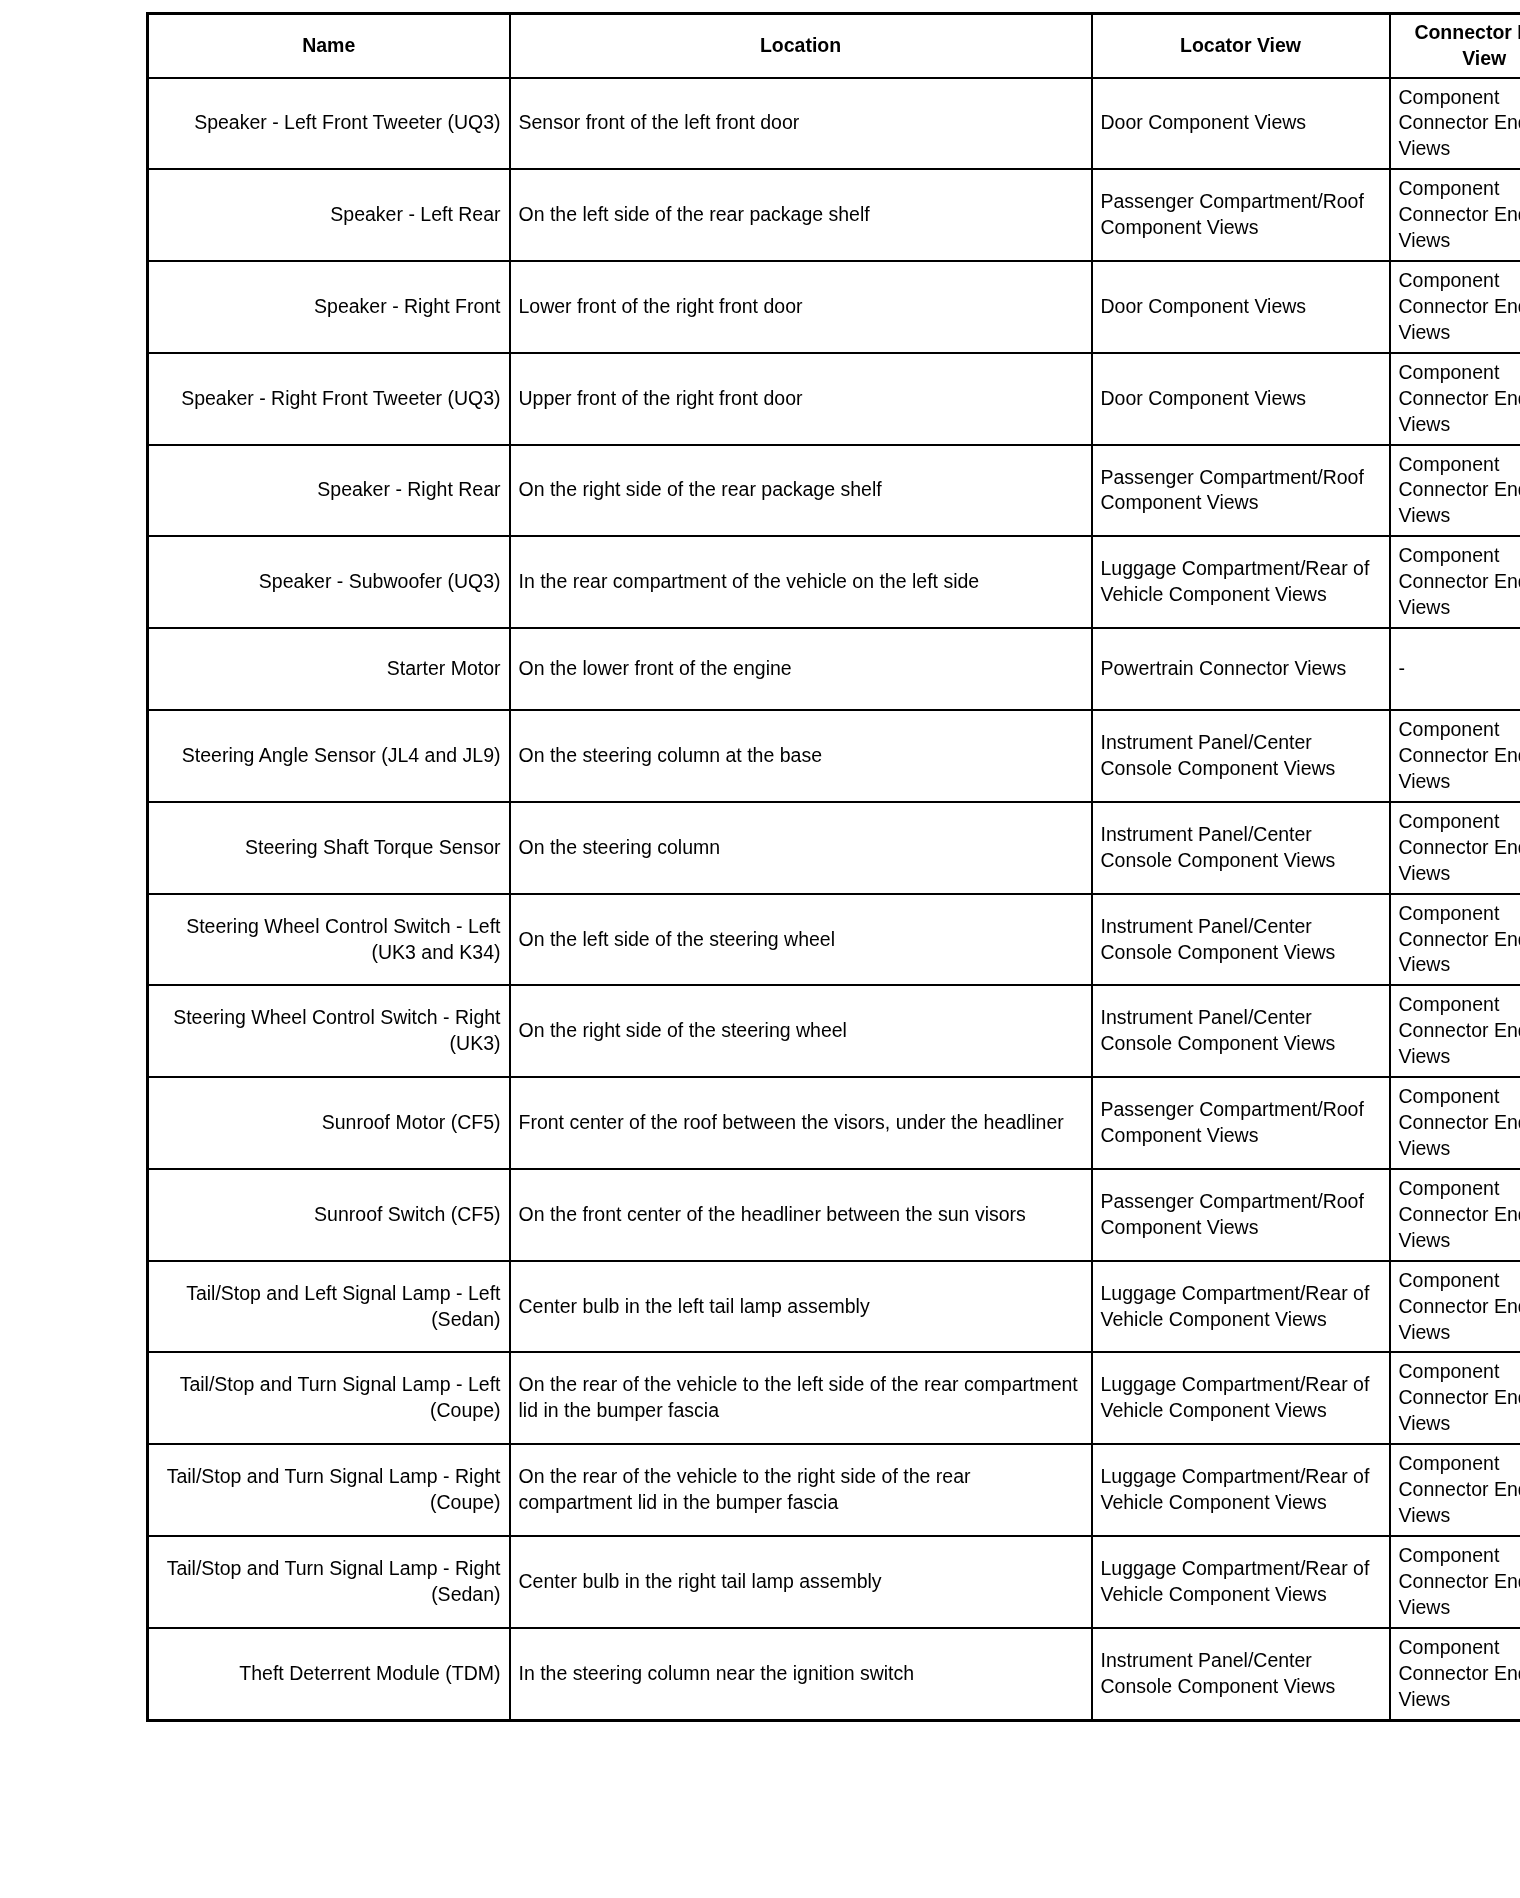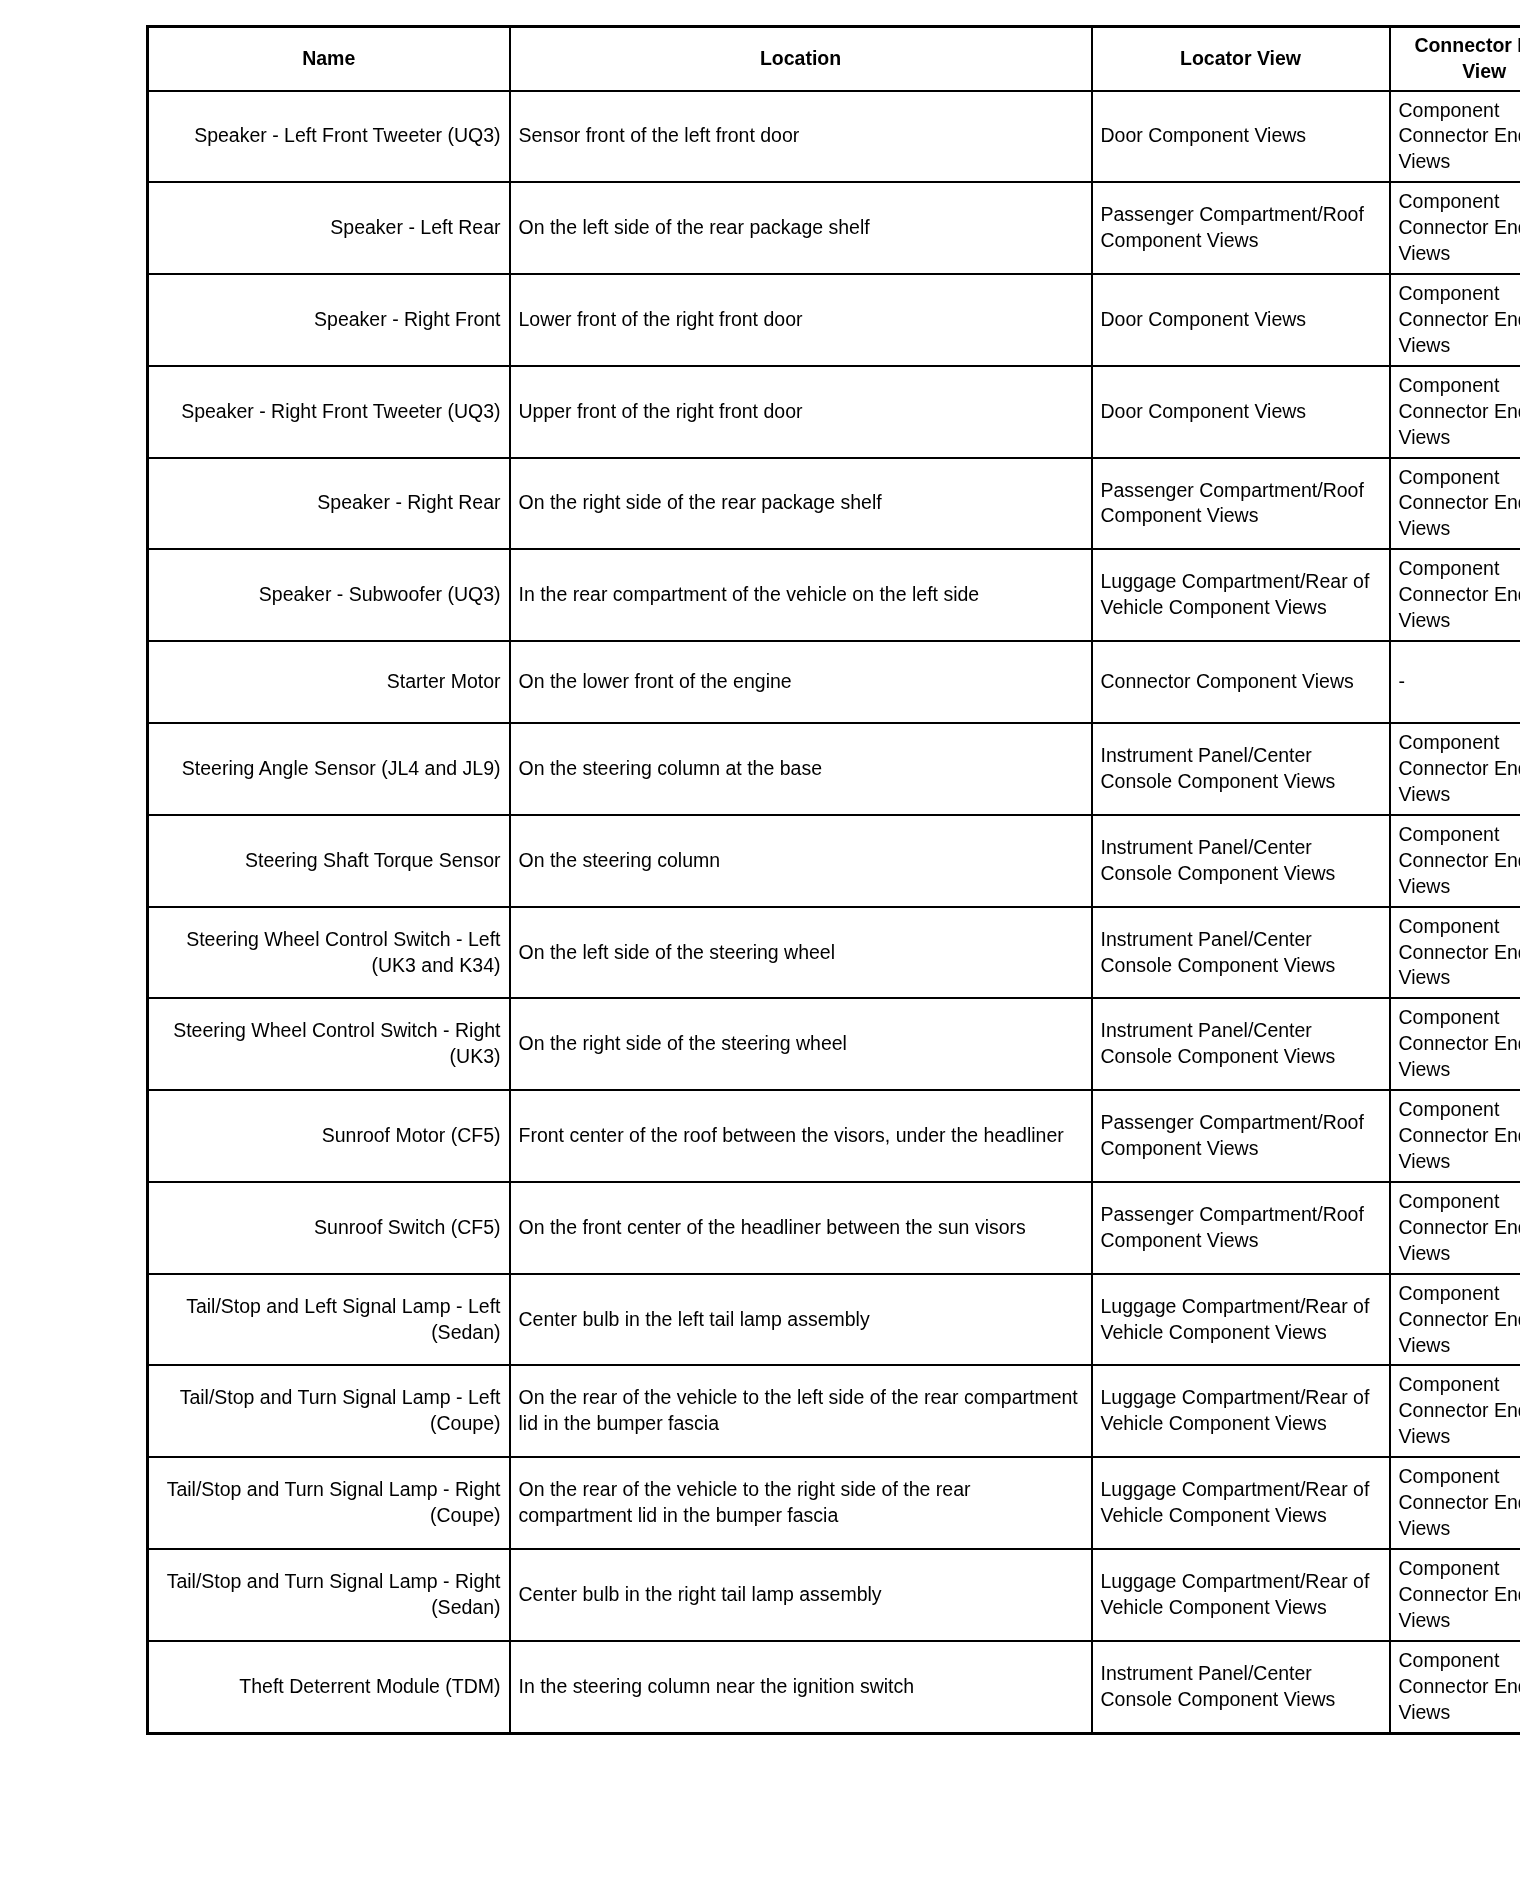--- a/index.html
+++ b/index.html
@@ -12,21 +12,21 @@
     height: 1898px;
     font-family: "Liberation Sans", sans-serif;
     color: #000000;
     -webkit-font-smoothing: antialiased;
   }
   .page {
     position: relative;
     width: 1520px;
     height: 1898px;
     box-sizing: border-box;
-    padding: 25px 42px 0 146px;
+    padding: 12px 42px 0 146px;
   }
   table.component-table {
     border-collapse: collapse;
     table-layout: fixed;
     width: 1332px;
     border: 3px solid #000000;
   }
   table.component-table col.c-name      { width: 362px; }
   table.component-table col.c-location  { width: 582px; }
   table.component-table col.c-locator   { width: 298px; }
@@ -109,21 +109,21 @@
       </tr>
       <tr>
         <td class="name-cell">Speaker - Subwoofer (UQ3)</td>
         <td class="location-cell">In the rear compartment of the vehicle on the left side</td>
         <td class="locator-cell">Luggage Compartment/Rear of Vehicle Component Views</td>
         <td class="connector-cell">Component Connector End Views</td>
       </tr>
       <tr>
         <td class="name-cell">Starter Motor</td>
         <td class="location-cell">On the lower front of the engine</td>
-        <td class="locator-cell">Connector Component Views</td>
+        <td class="locator-cell">Powertrain Connector Views</td>
         <td class="connector-cell">-</td>
       </tr>
       <tr>
         <td class="name-cell">Steering Angle Sensor (JL4 and JL9)</td>
         <td class="location-cell">On the steering column at the base</td>
         <td class="locator-cell">Instrument Panel/Center Console Component Views</td>
         <td class="connector-cell">Component Connector End Views</td>
       </tr>
       <tr>
         <td class="name-cell">Steering Shaft Torque Sensor</td>

